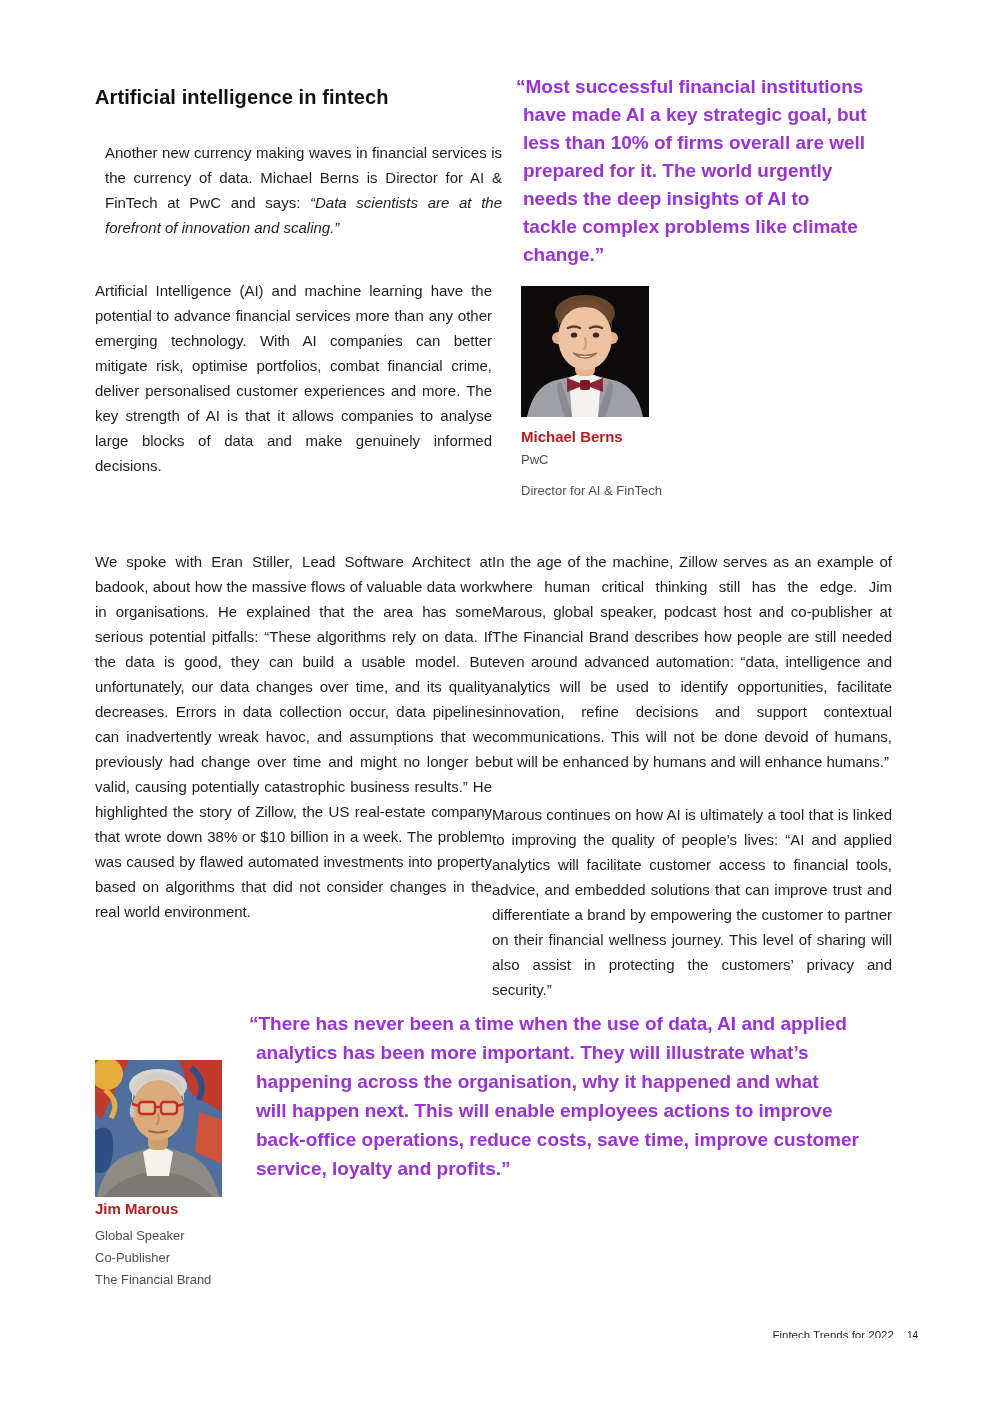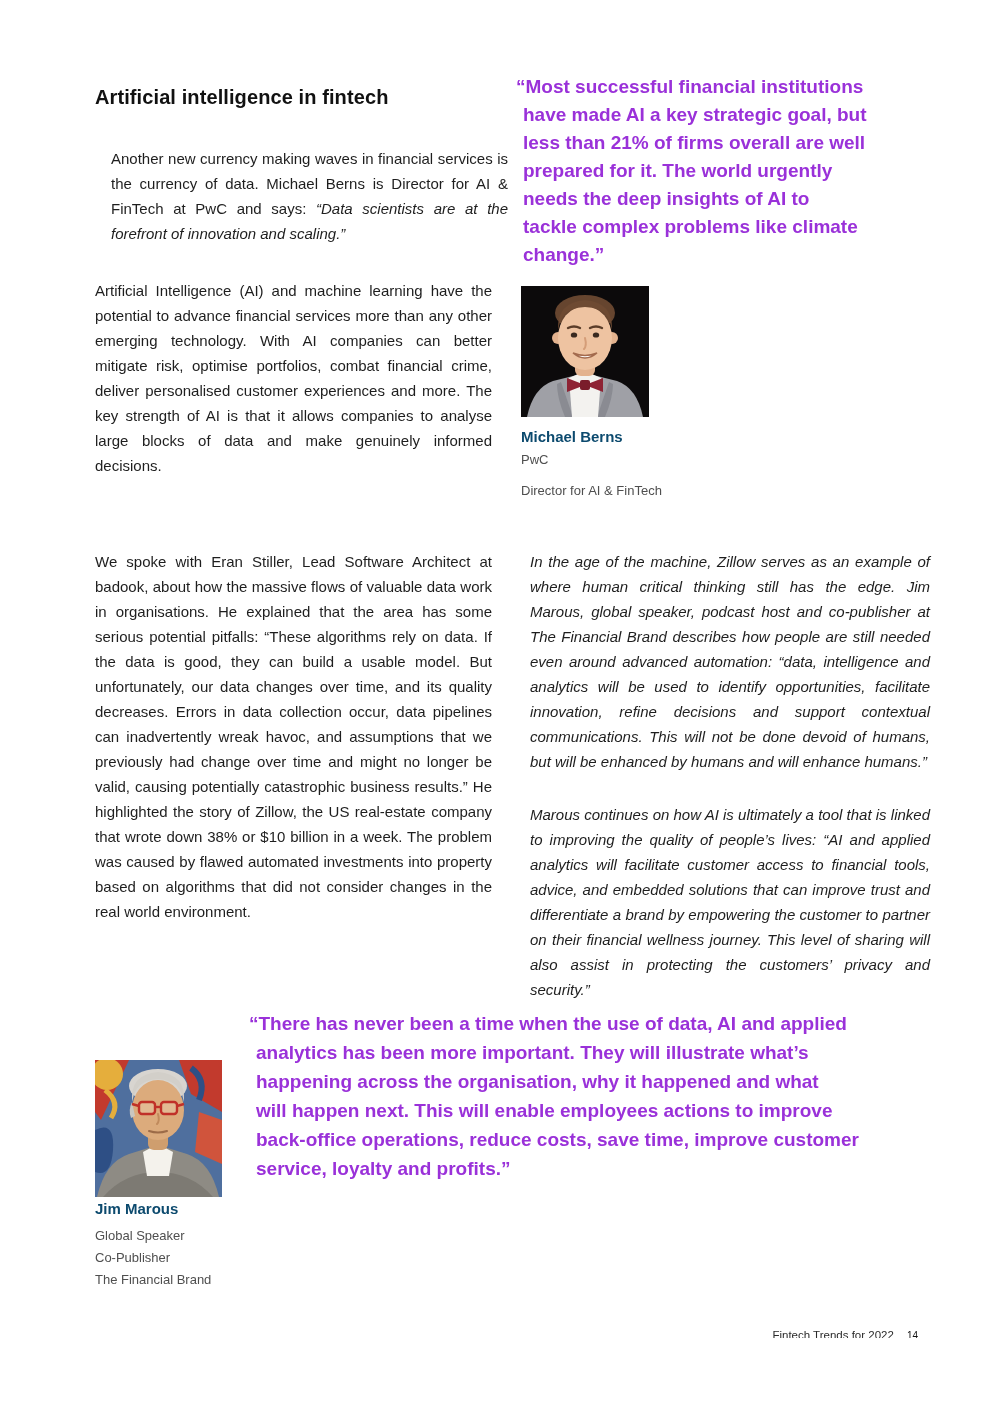--- a/index.html
+++ b/index.html
@@ -12,41 +12,41 @@
 
   .body-text{font-size:15px;line-height:25px;text-align:justify;color:#1e1e1e;}
   .body-text .italic{font-style:italic;}
 
   .pull-quote{font-size:19px;line-height:28px;font-weight:700;
     white-space:pre-line;padding-left:7px;text-indent:-7px;}
 
   .photo-frame{overflow:hidden;display:block;}
   .photo-frame svg{display:block;}
 
-  .caption-name{font-size:15px;font-weight:700;color:#0c4a6e;}
+  .caption-name{font-size:15px;font-weight:700;color:#b91c1c;}
   .caption-sub{font-size:13px;color:#4f4f4f;line-height:22px;}
 
   .footer{display:flex;align-items:baseline;gap:13px;}
   .footer-title{font-size:11.5px;color:#2b2b2b;}
   .footer-page{font-size:10px;color:#111;font-weight:500;}
 </style>
 </head>
 <body>
 
 <div class="page">
 
   <h1 class="abs article-title" style="left:95px;top:86px;width:410px;margin:0;">Artificial intelligence in fintech</h1>
 
-  <p class="abs body-text" style="left:95px;top:130px;width:397px;margin:16px;"><span>Another new currency making waves in financial services is the currency of data. Michael Berns is Director for AI &amp; FinTech at PwC and says: </span><span class="italic">“Data scientists are at the forefront of innovation and scaling.”</span></p>
+  <p class="abs body-text" style="left:95px;top:130px;width:397px;margin:10px;"><span>Another new currency making waves in financial services is the currency of data. Michael Berns is Director for AI &amp; FinTech at PwC and says: </span><span class="italic">“Data scientists are at the forefront of innovation and scaling.”</span></p>
 
   <p class="abs body-text" style="left:95px;top:278px;width:397px;margin:0;">Artificial Intelligence (AI) and machine learning have the potential to advance financial services more than any other emerging technology. With AI companies can better mitigate risk, optimise portfolios, combat financial crime, deliver personalised customer experiences and more. The key strength of AI is that it allows companies to analyse large blocks of data and make genuinely informed decisions.</p>
 
   <blockquote class="abs pull-quote" style="left:516px;top:73px;width:410px;margin:0;color:#9a31d9;">“Most successful financial institutions
 have made AI a key strategic goal, but
-less than 21% of firms overall are well
+less than 10% of firms overall are well
 prepared for it. The world urgently
 needs the deep insights of AI to
 tackle complex problems like climate
 change.”</blockquote>
 
   <span class="abs photo-frame" style="left:521px;top:286px;width:128px;height:131px;">
     <svg width="128" height="131" viewBox="0 0 128 131" xmlns="http://www.w3.org/2000/svg">
       <rect width="128" height="131" fill="#0c0a0b"></rect>
 
       <path d="M6 131 Q12 102 32 95 L64 87 L96 95 Q116 102 122 131 Z" fill="#9fa0a6"></path>
@@ -83,21 +83,21 @@
   </span>
 
   <div class="abs" style="left:521px;top:428px;width:260px;">
     <div class="caption-name">Michael Berns</div>
     <div class="caption-sub" style="margin-top:4px;">PwC</div>
     <div class="caption-sub" style="margin-top:9px;">Director for AI &amp; FinTech</div>
   </div>
 
   <p class="abs body-text" style="left:95px;top:549px;width:397px;margin:0;">We spoke with Eran Stiller, Lead Software Architect at badook, about how the massive flows of valuable data work in organisations. He explained that the area has some serious potential pitfalls: “These algorithms rely on data. If the data is good, they can build a usable model. But unfortunately, our data changes over time, and its quality decreases. Errors in data collection occur, data pipelines can inadvertently wreak havoc, and assumptions that we previously had change over time and might no longer be valid, causing potentially catastrophic business results.” He highlighted the story of Zillow, the US real-estate company that wrote down 38% or $10 billion in a week. The problem was caused by flawed automated investments into property based on algorithms that did not consider changes in the real world environment.</p>
 
-  <div class="abs" style="left:530px;top:549px;width:400px;font-style:italic;">
+  <div class="abs" style="left:492px;top:549px;width:400px;">
     <p class="body-text" style="margin:0;">In the age of the machine, Zillow serves as an example of where human critical thinking still has the edge. Jim Marous, global speaker, podcast host and co-publisher at The Financial Brand describes how people are still needed even around advanced automation: “data, intelligence and analytics will be used to identify opportunities, facilitate innovation, refine decisions and support contextual communications. This will not be done devoid of humans, but will be enhanced by humans and will enhance humans.”</p>
     <p class="body-text" style="margin:28px 0 0 0;">Marous continues on how AI is ultimately a tool that is linked to improving the quality of people’s lives: “AI and applied analytics will facilitate customer access to financial tools, advice, and embedded solutions that can improve trust and differentiate a brand by empowering the customer to partner on their financial wellness journey. This level of sharing will also assist in protecting the customers’ privacy and security.”</p>
   </div>
 
   <span class="abs photo-frame" style="left:95px;top:1060px;width:127px;height:137px;">
     <svg width="127" height="137" viewBox="0 0 127 137" xmlns="http://www.w3.org/2000/svg">
 
       <rect width="127" height="137" fill="#4f6f9e"></rect>
       <path d="M0 0 L34 0 L6 60 L0 52 Z" fill="#c23a2d"></path>
       <circle cx="12" cy="14" r="16" fill="#e5ae3c"></circle>

